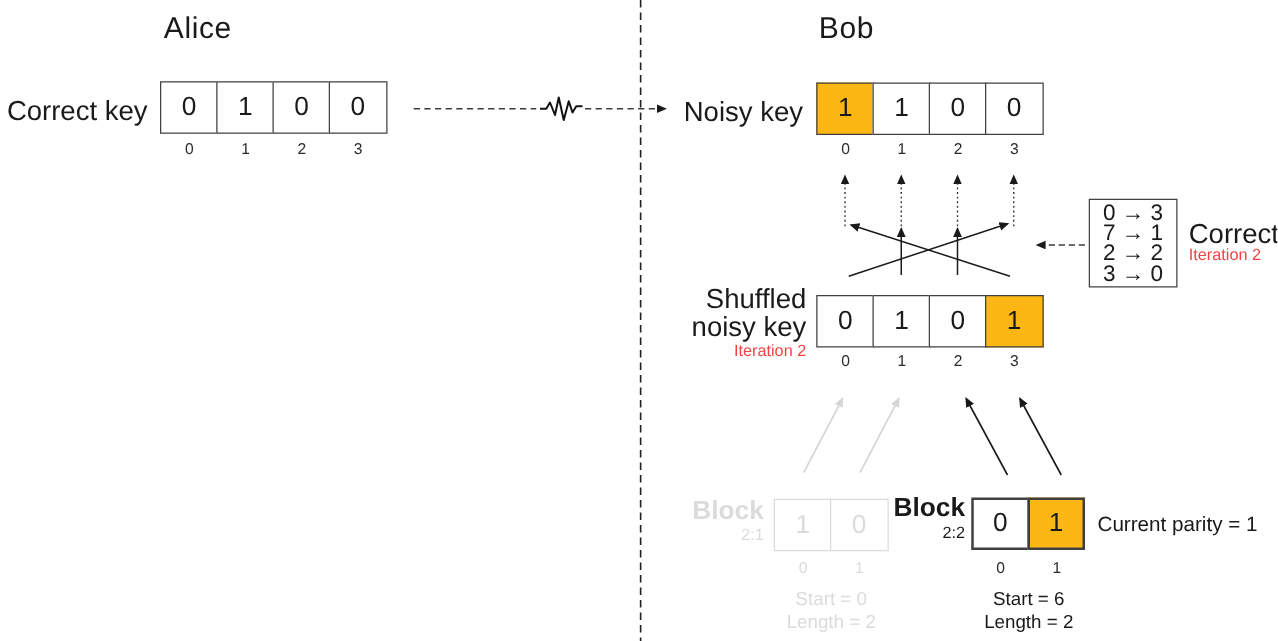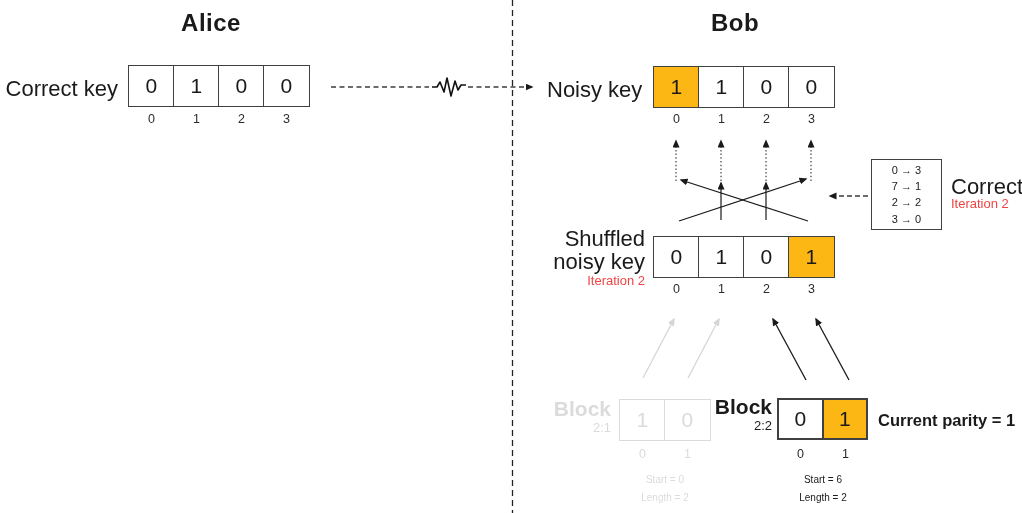--- a/index.html
+++ b/index.html
@@ -2,46 +2,46 @@
 <html><head>
 <meta charset="utf-8">
 <style>
   html,body{margin:0;padding:0;background:#fff;}
   #canvas{
     position:relative;width:1022px;height:513px;background:#fff;overflow:hidden;
     font-family:"Liberation Sans","DejaVu Sans",sans-serif;color:#1a1a1a;
   }
   #arrows{position:absolute;left:0;top:0;width:1022px;height:513px;z-index:1;}
   .abs{position:absolute;z-index:2;}
-  .title{font-size:24px;font-weight:700;letter-spacing:.5px;text-align:center;width:160px;}
+  .title{font-size:24px;font-weight:400;letter-spacing:.5px;width:160px;}
   .lbl{font-size:22px;}
   .row{position:absolute;display:flex;z-index:2;}
   .cell{
     box-sizing:border-box;width:46.5px;height:42px;margin-left:-1.5px;
     border:1.5px solid #404040;background:#fff;
     display:flex;align-items:center;justify-content:center;
     font-size:21px;
   }
   .cell:first-child{margin-left:0;}
   .cell.hl{background:#FDB714;}
   .cell.thick{border-width:2px;margin-left:-2px;}
   .cell.thick:first-child{margin-left:0;}
   .idx-row{position:absolute;display:flex;z-index:2;}
   .idx{width:45px;text-align:center;font-size:12.5px;color:#2b2b2b;}
   .gray, .gray .cell, .gray.idx-row .idx{color:#dbdbdb;}
   .gray .cell{border-color:#dbdbdb;background:#fff;}
   .shuffle-box{
     box-sizing:border-box;width:71px;height:71px;border:1.5px solid #404040;
-    text-align:center;font-size:11px;line-height:16.2px;padding-top:2px;background:#fff;
+    text-align:center;font-size:18px;line-height:16.2px;padding-top:2px;background:#fff;
   }
   .small{font-size:13px;color:#ef4444;}
   .block-label{font-size:21px;text-align:right;line-height:22px;font-weight:bold;}
   .block-sub{font-size:13px;line-height:15px;}
-  .startlen{font-size:10px;line-height:17.5px;text-align:center;}
-  .parity{font-size:16.5px;font-weight:700;}
+  .startlen{font-size:15px;line-height:17.5px;text-align:center;}
+  .parity{font-size:16.5px;font-weight:400;}
   .rt{text-align:right;}
 </style>
 </head>
 <body>
 
 <div id="canvas">
 
   <svg id="arrows" viewBox="0 0 1022 513" xmlns="http://www.w3.org/2000/svg">
     <defs>
       <marker id="ah-b" markerWidth="9" markerHeight="8" refX="6.5" refY="3.5" orient="auto" markerUnits="userSpaceOnUse">

